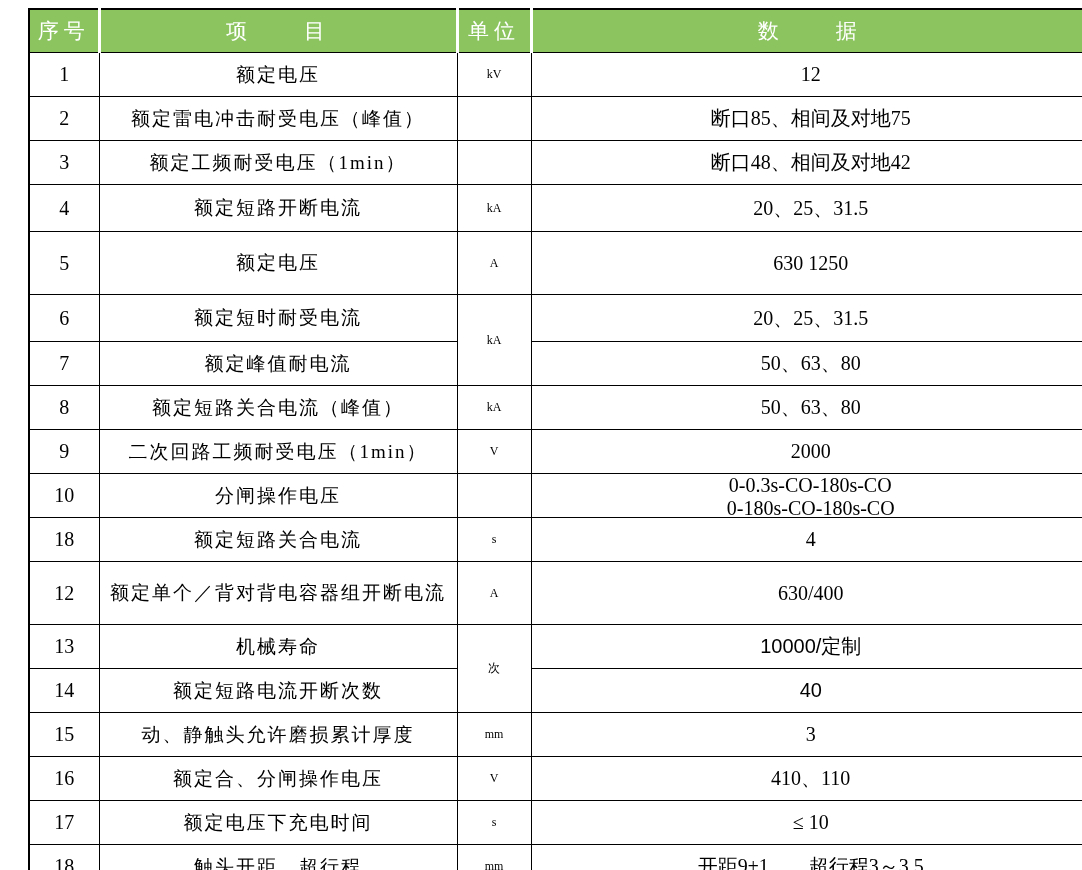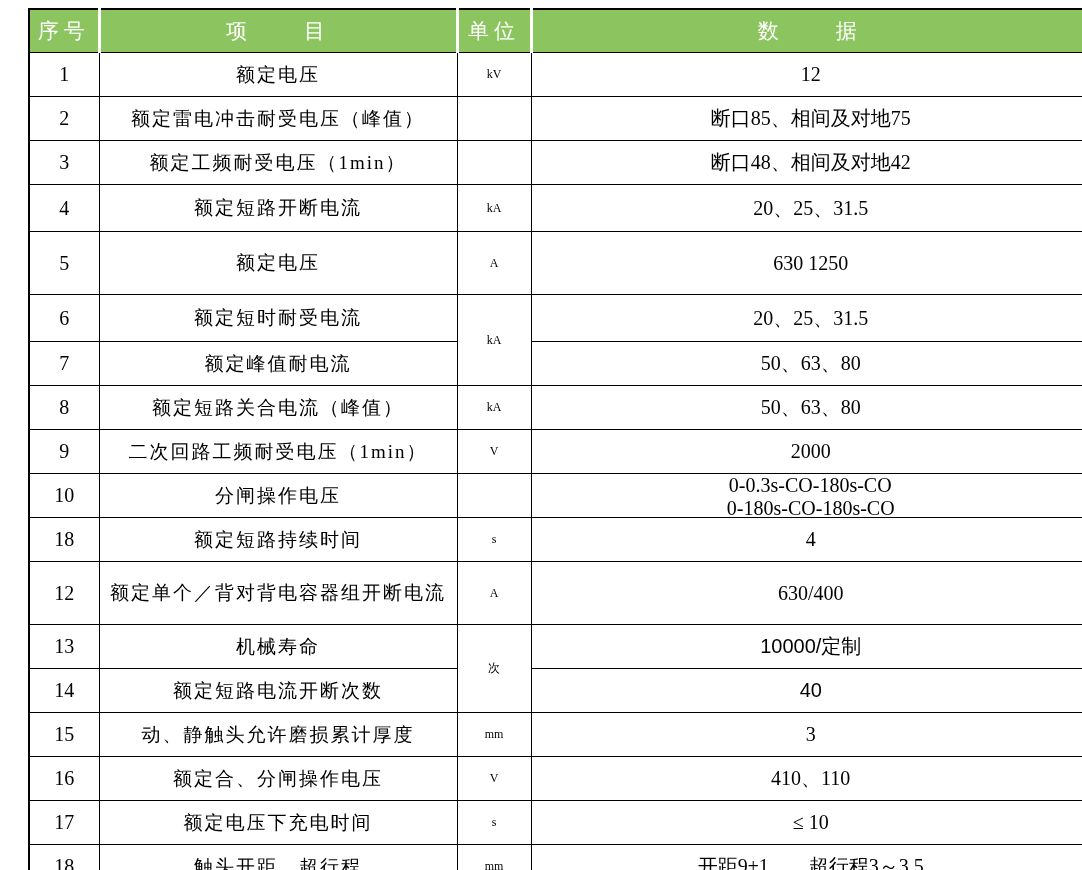--- a/index.html
+++ b/index.html
@@ -167,21 +167,21 @@
         <td class="unit"></td>
         <td class="data split-cell">
           <div class="split">
             <span>0-0.3s-CO-180s-CO</span>
             <span>0-180s-CO-180s-CO</span>
           </div>
         </td>
       </tr>
       <tr>
         <td class="num">18</td>
-        <td class="item">额定短路持续时间</td>
+        <td class="item">额定短路关合电流</td>
         <td class="unit">s</td>
         <td class="data">4</td>
       </tr>
       <tr class="h62">
         <td class="num">12</td>
         <td class="item">额定单个／背对背电容器组开断电流</td>
         <td class="unit">A</td>
         <td class="data">630/400</td>
       </tr>
       <tr>

